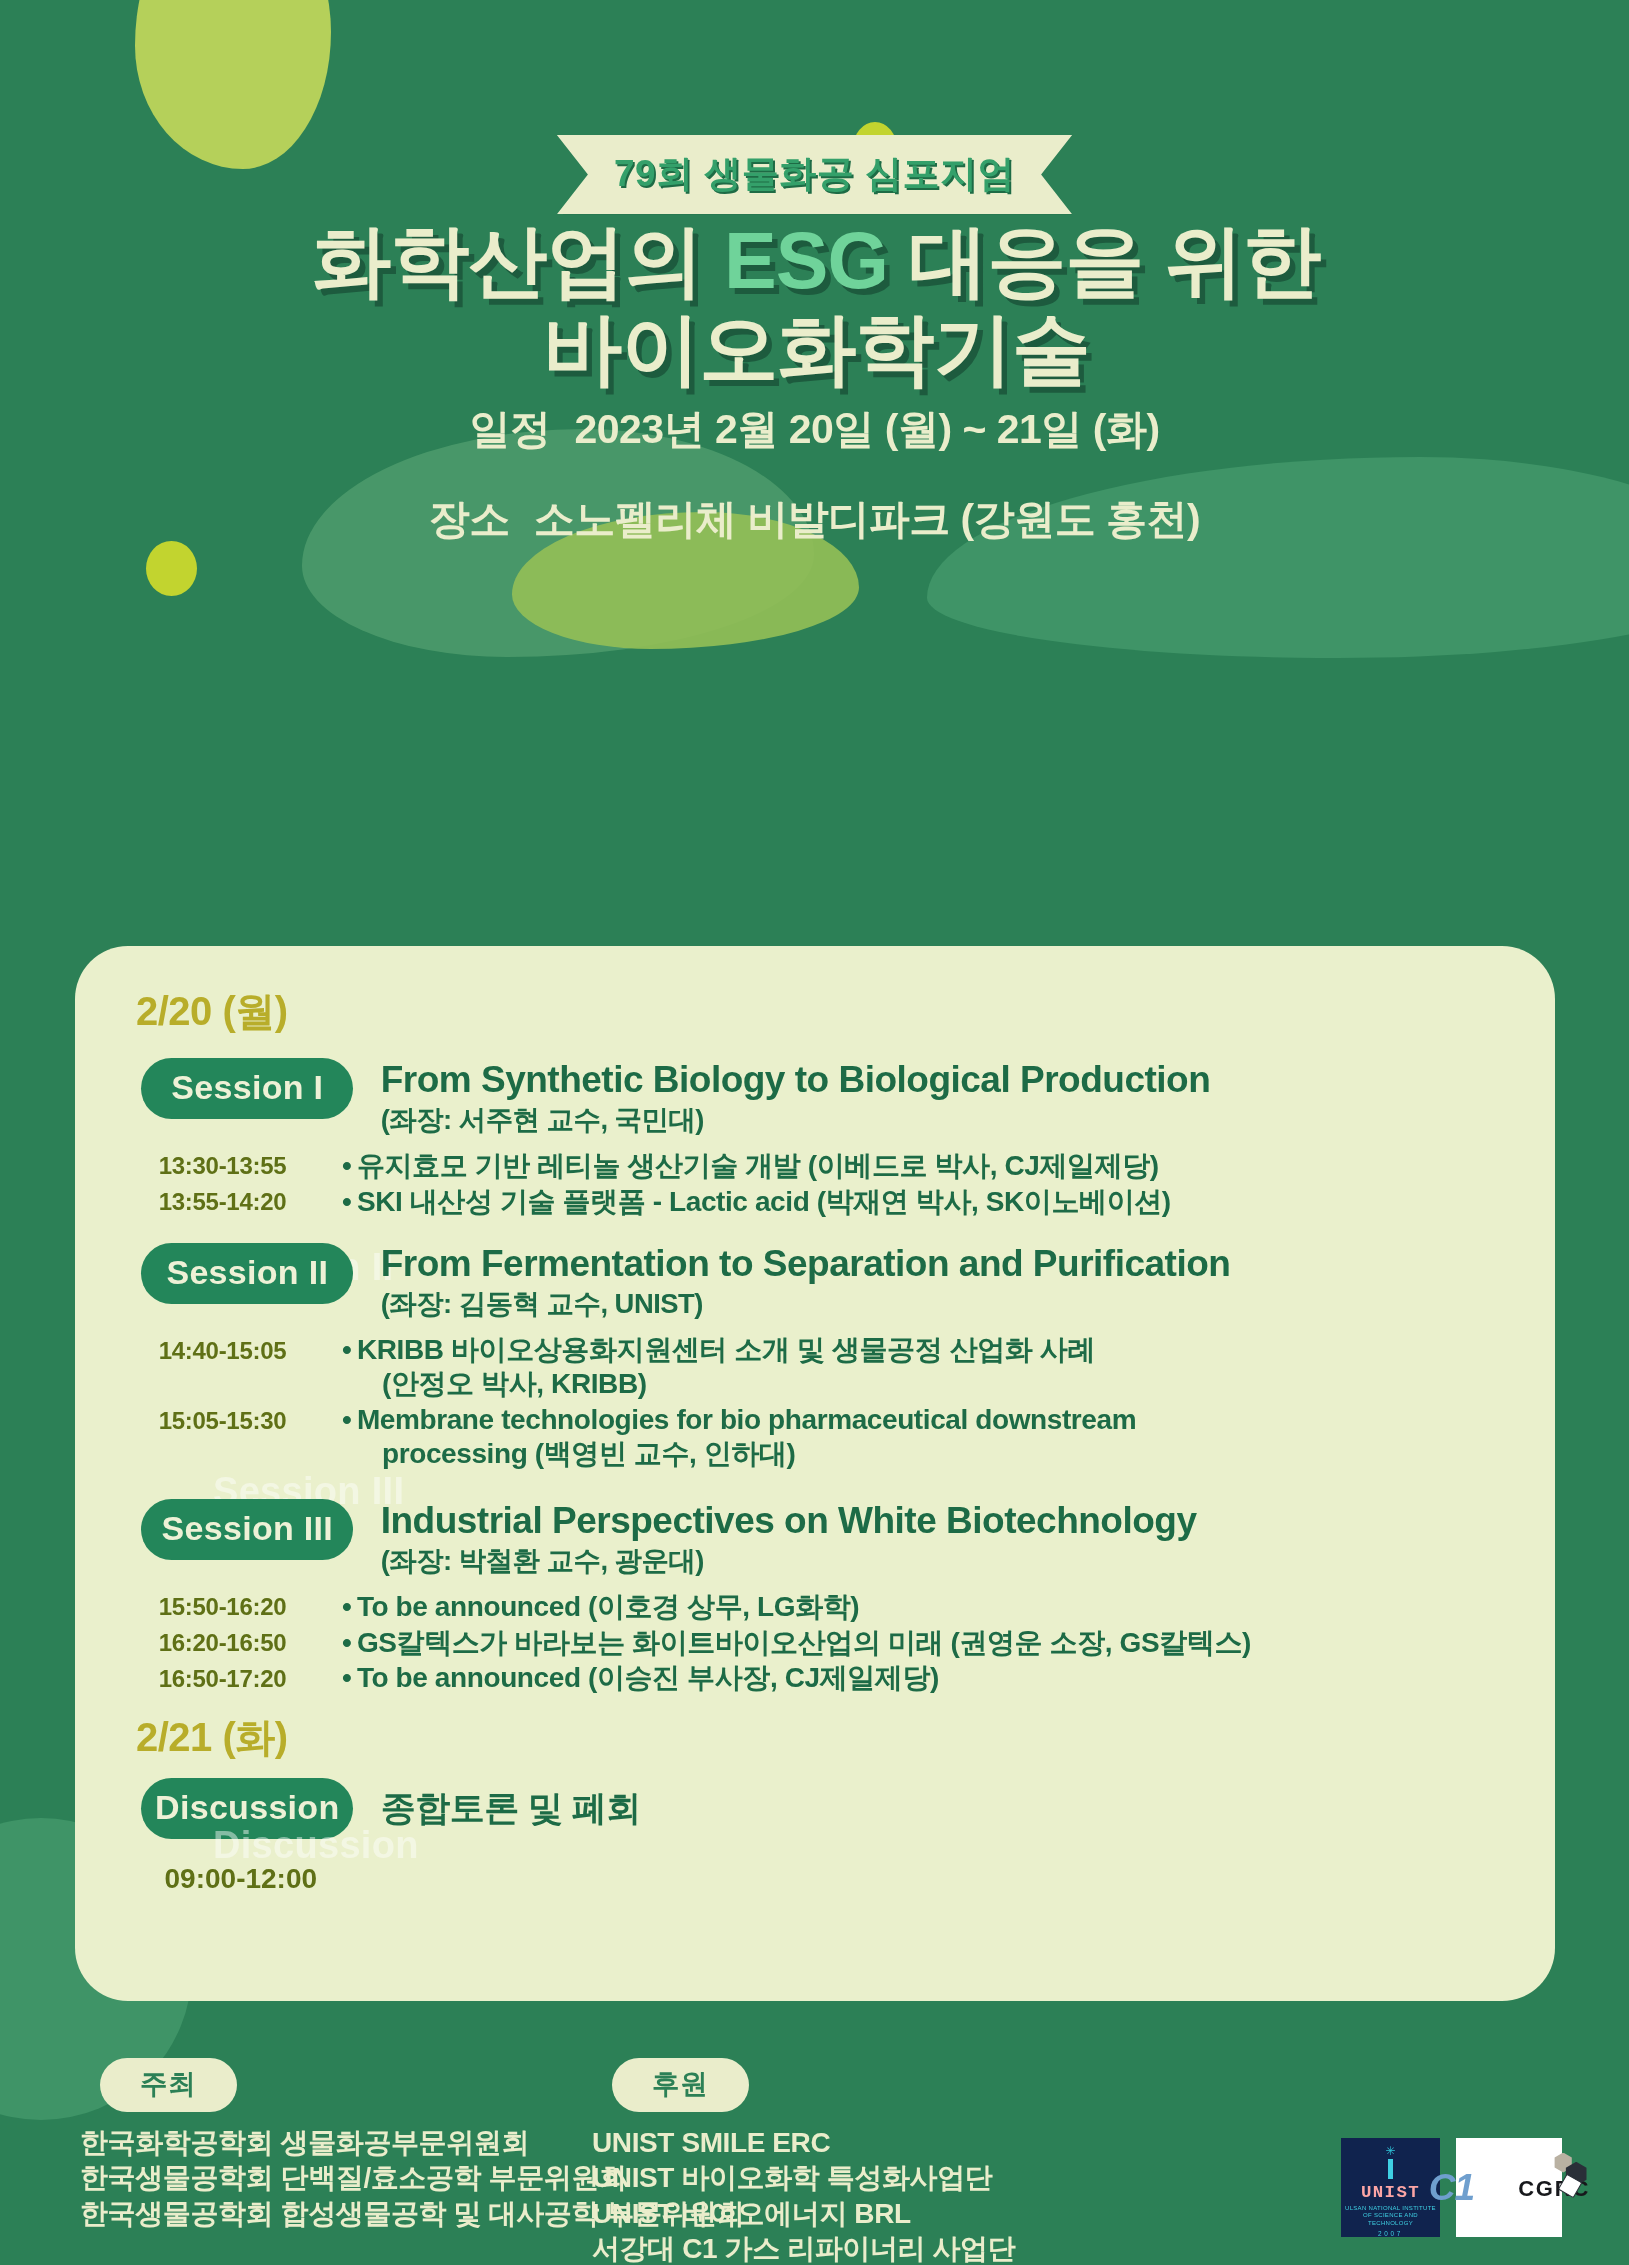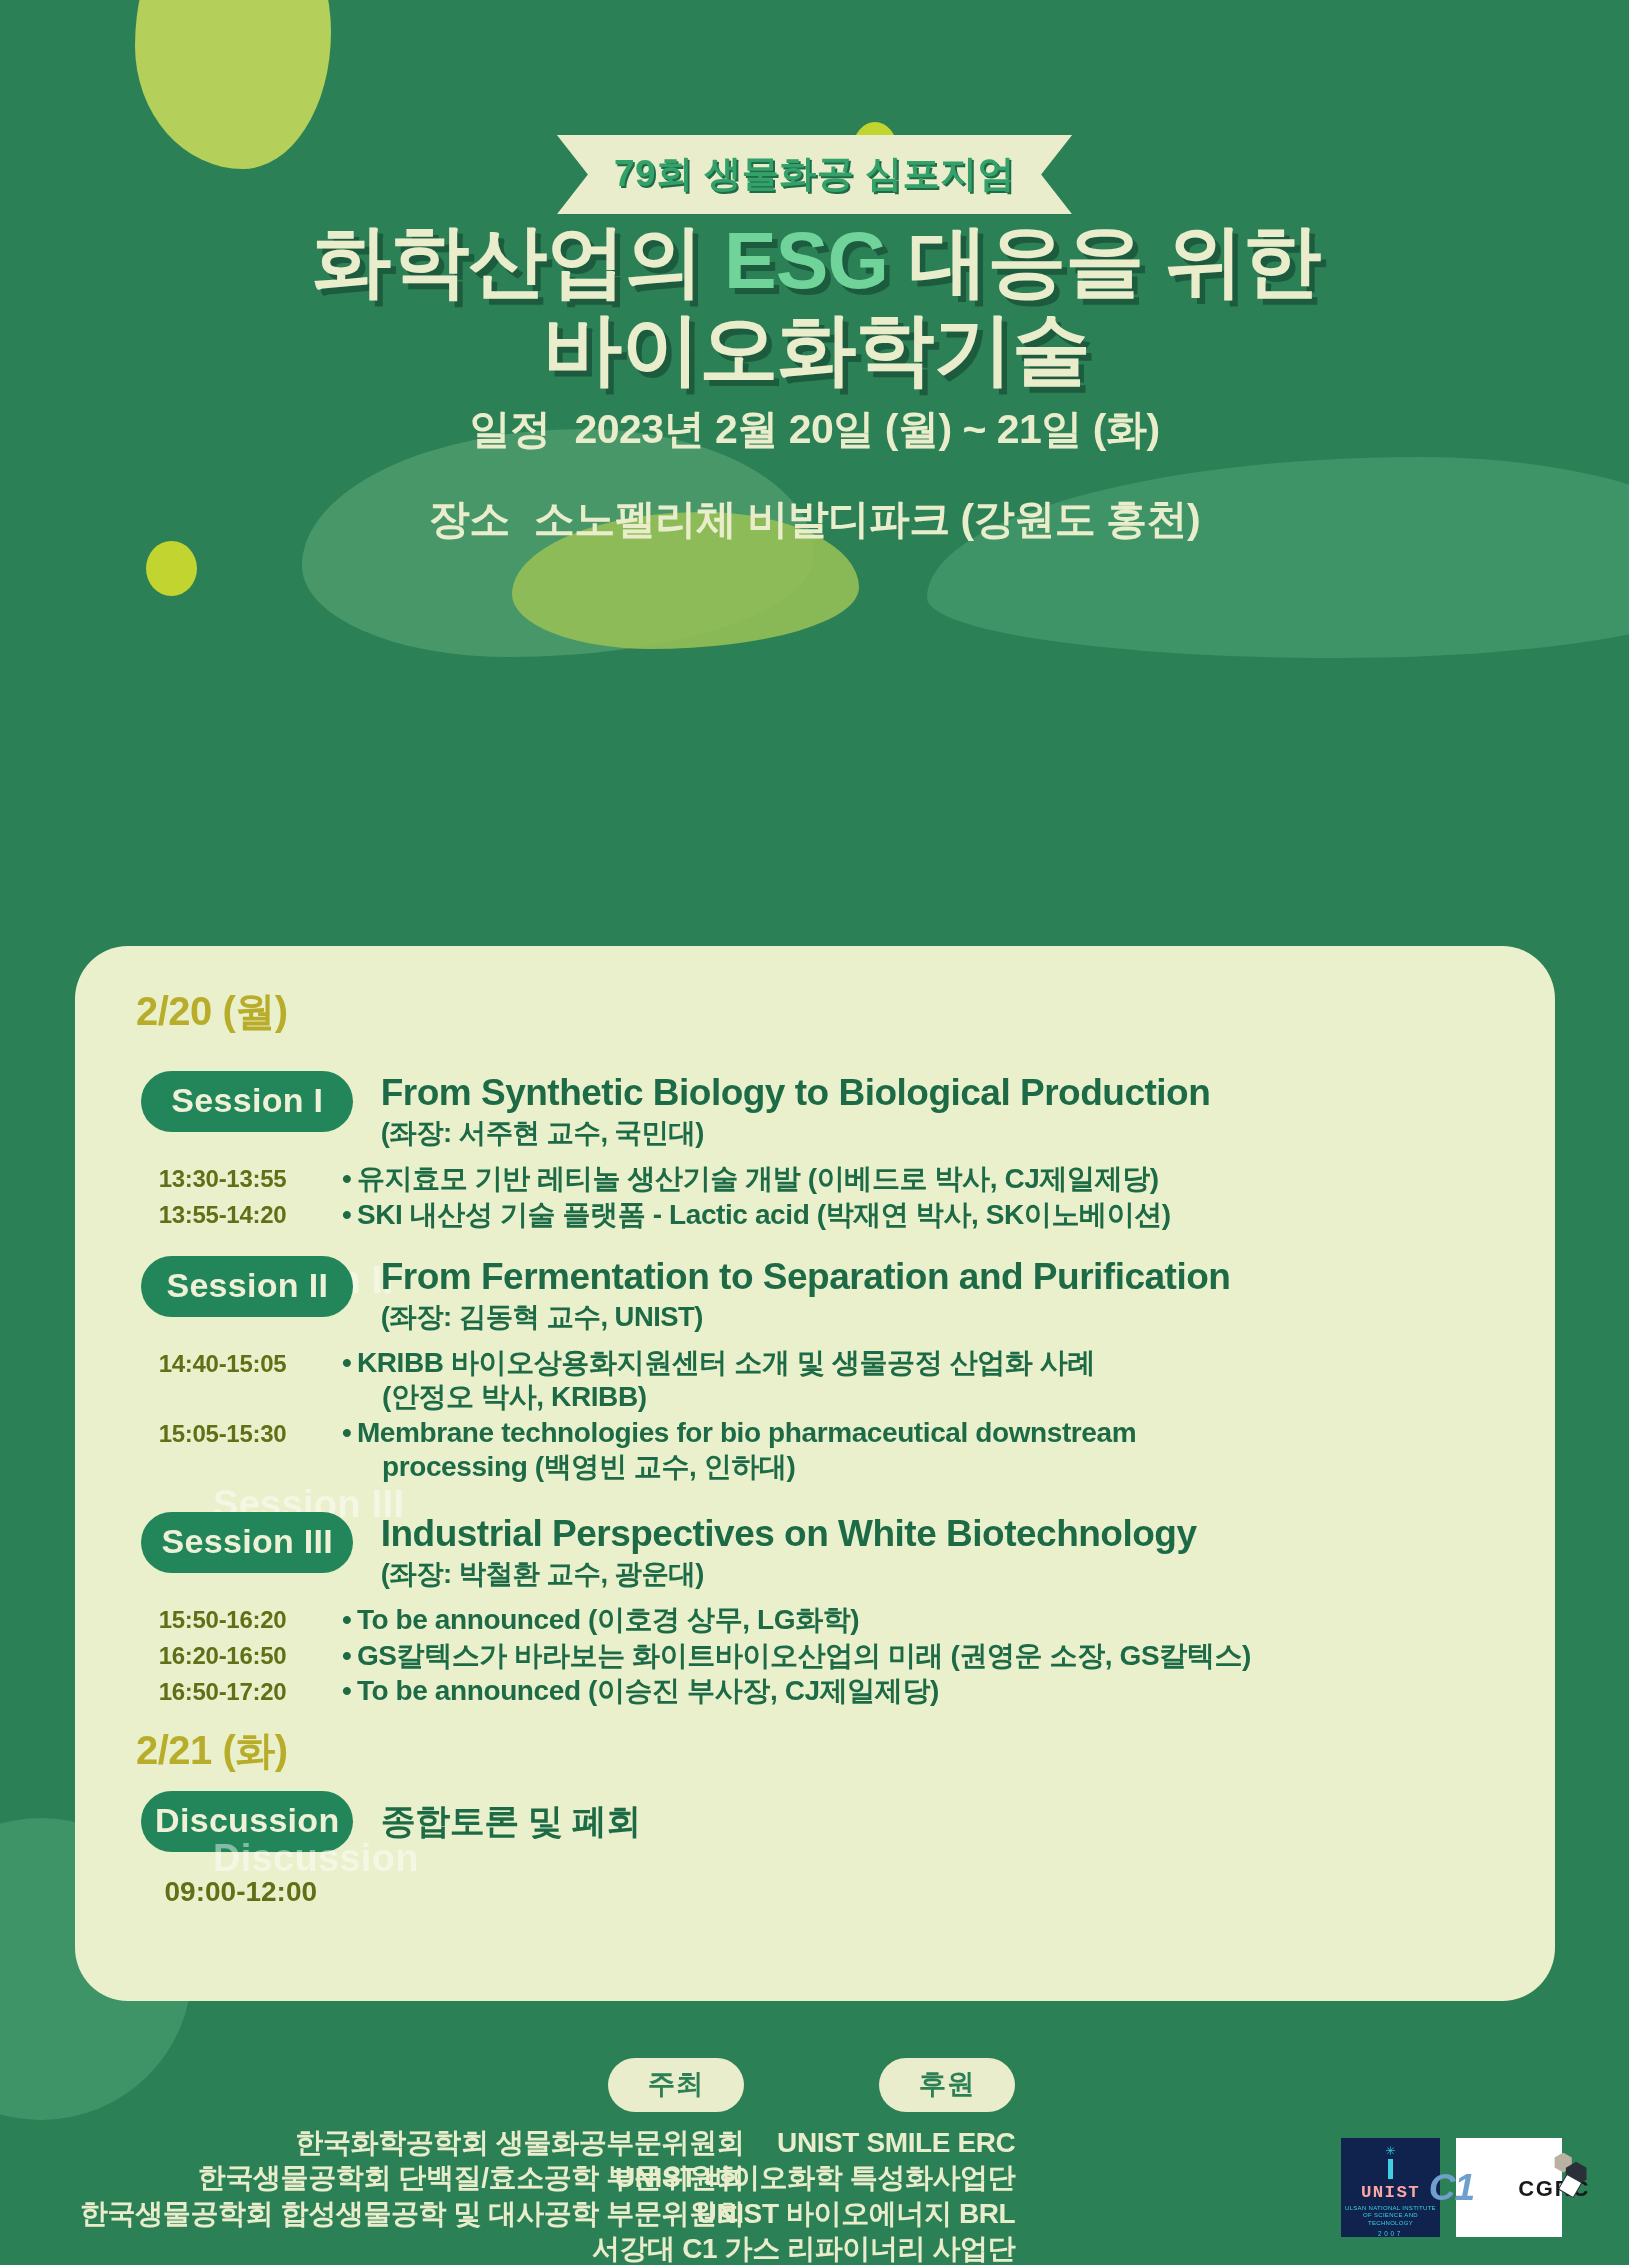--- a/index.html
+++ b/index.html
@@ -130,21 +130,21 @@
   }
 
   .day-heading {
     font-size: 40px;
     font-weight: bold;
     color: #b8ad2a;
     margin-left: 13px;
     letter-spacing: -0.5px;
   }
 
-  .session-block { margin-top: 32px; position: relative; }
+  .session-block { margin-top: 19px; position: relative; }
 
   .session-head { display: flex; align-items: flex-start; }
 
   .session-pill {
     flex: 0 0 auto;
     width: 212px;
     background: #23865a;
     border-radius: 37px;
     text-align: center;
     padding: 10px 0 12px 0;
@@ -223,21 +223,20 @@
     color: rgba(255,255,255,0.45);
     letter-spacing: 0.3px;
     pointer-events: none;
   }
 
   
   #footer {
     position: absolute;
     left: 0; right: 0; top: 2047px;
     height: 218px;
-    text-align: right;
   }
   .footer-col { position: absolute; }
   #org-col { left: 80px; top: 11px; }
   #spo-col { left: 592px; top: 11px; }
 
   .tag-pill {
     display: inline-block;
     background: #eaedcb;
     border-radius: 31px;
     padding: 8.2px 40px 10px 40px;

